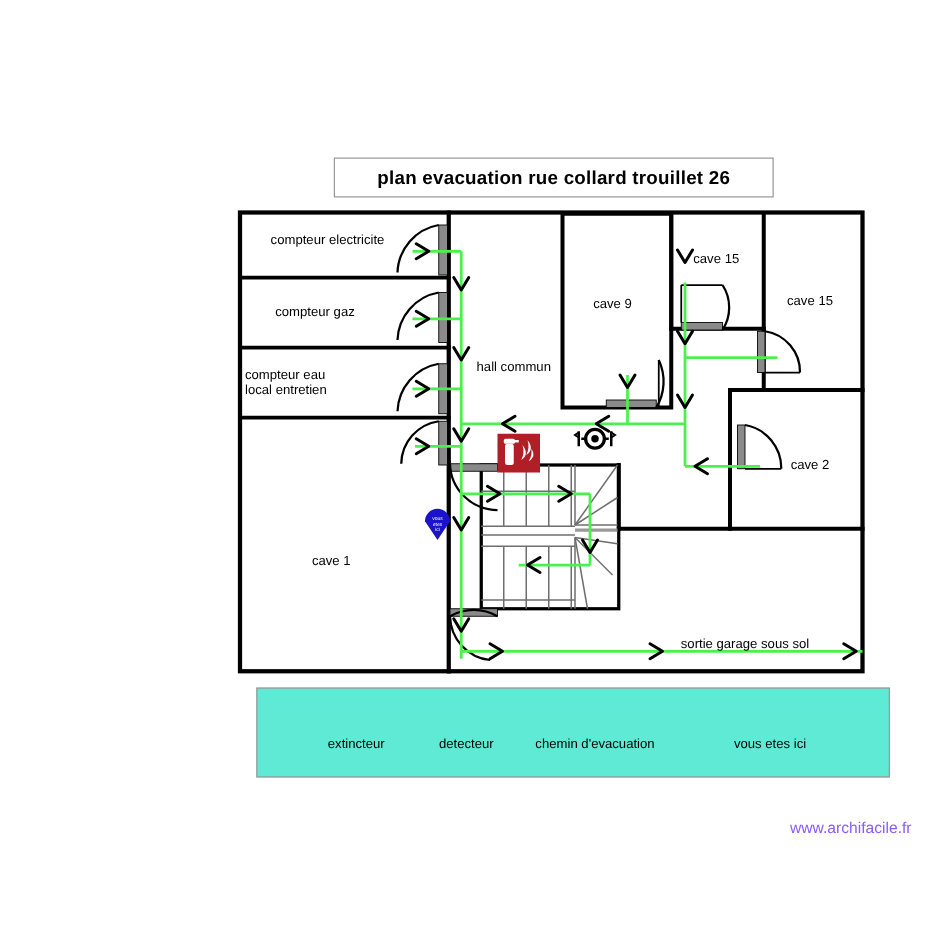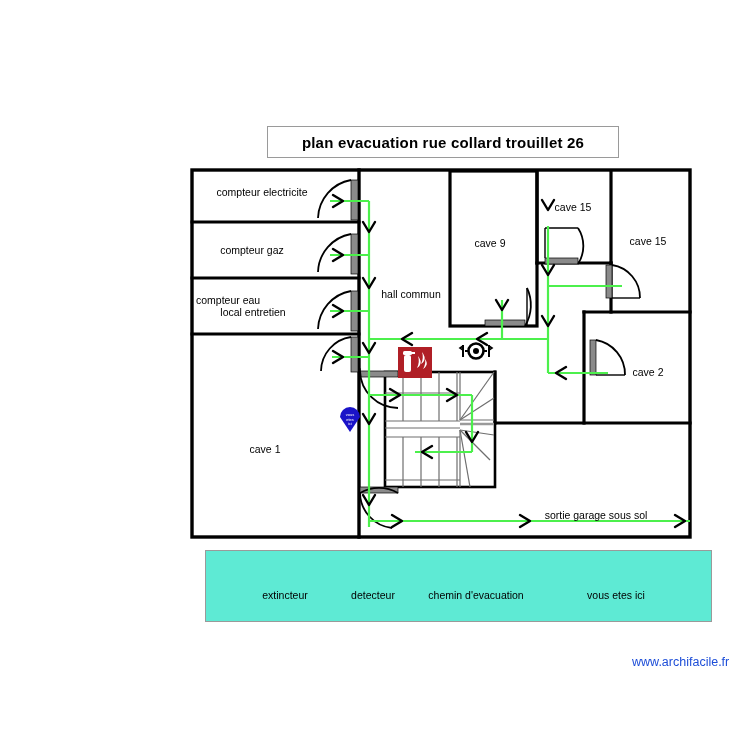--- a/index.html
+++ b/index.html
@@ -9,21 +9,21 @@
   svg{position:absolute;left:0;top:0;}
   .title-box{position:absolute;left:267px;top:126px;width:350px;height:30px;
              border:1px solid #9a9a9a;background:#fff;display:flex;
              align-items:center;justify-content:center;}
   .title-box span{font-size:15px;font-weight:bold;letter-spacing:.2px;}
   .legend-box{position:absolute;left:205px;top:550px;width:505px;height:70px;
               border:1px solid #9a9a9a;background:#5eead4;}
   .leg-item{position:absolute;text-align:center;}
   .leg-label{font-size:10.5px;white-space:nowrap;}
   .rlabel{position:absolute;font-size:10.5px;white-space:nowrap;text-align:center;}
-  .watermark{position:absolute;left:632px;top:655px;font-size:12.5px;color:#1d4ed8;}
+  .watermark{position:absolute;left:632px;top:655px;font-size:12.5px;color:#8b5cf6;}
 </style>
 </head>
 <body>
 
 <div id="stage">
 
   <div class="title-box">
     <span>plan evacuation rue collard trouillet 26</span>
   </div>
 
@@ -257,21 +257,21 @@
       <path d="M11 28 L0 12 A11 11 0 1 1 22 12 Z" fill="#1a13c8"></path>
       <text x="11" y="11" fill="#fff" font-size="4.3" text-anchor="middle" font-family="Liberation Sans, sans-serif">vous</text>
       <text x="11" y="16" fill="#fff" font-size="4.3" text-anchor="middle" font-family="Liberation Sans, sans-serif">etes</text>
       <text x="11" y="21" fill="#fff" font-size="4.3" text-anchor="middle" font-family="Liberation Sans, sans-serif">ici</text>
     </g>
   </svg>
 
   <div class="rlabel" style="left:192px;top:186px;width:140px;">compteur electricite</div>
   <div class="rlabel" style="left:192px;top:244px;width:120px;">compteur gaz</div>
   <div class="rlabel" style="left:196px;top:294px;width:114px;text-align:left;">compteur eau</div>
-  <div class="rlabel" style="left:196px;top:306px;width:114px;text-align:center;">local entretien</div>
+  <div class="rlabel" style="left:196px;top:306px;width:114px;text-align:left;">local entretien</div>
   <div class="rlabel" style="left:225px;top:443px;width:80px;">cave 1</div>
   <div class="rlabel" style="left:376px;top:288px;width:70px;">hall commun</div>
   <div class="rlabel" style="left:462px;top:237px;width:56px;">cave 9</div>
   <div class="rlabel" style="left:545px;top:201px;width:56px;">cave 15</div>
   <div class="rlabel" style="left:620px;top:235px;width:56px;">cave 15</div>
   <div class="rlabel" style="left:620px;top:366px;width:56px;">cave 2</div>
   <div class="rlabel" style="left:536px;top:509px;width:120px;">sortie garage sous sol</div>
 
   <div class="legend-box">
     <div class="leg-item" style="left:29px;top:38px;width:100px;">

